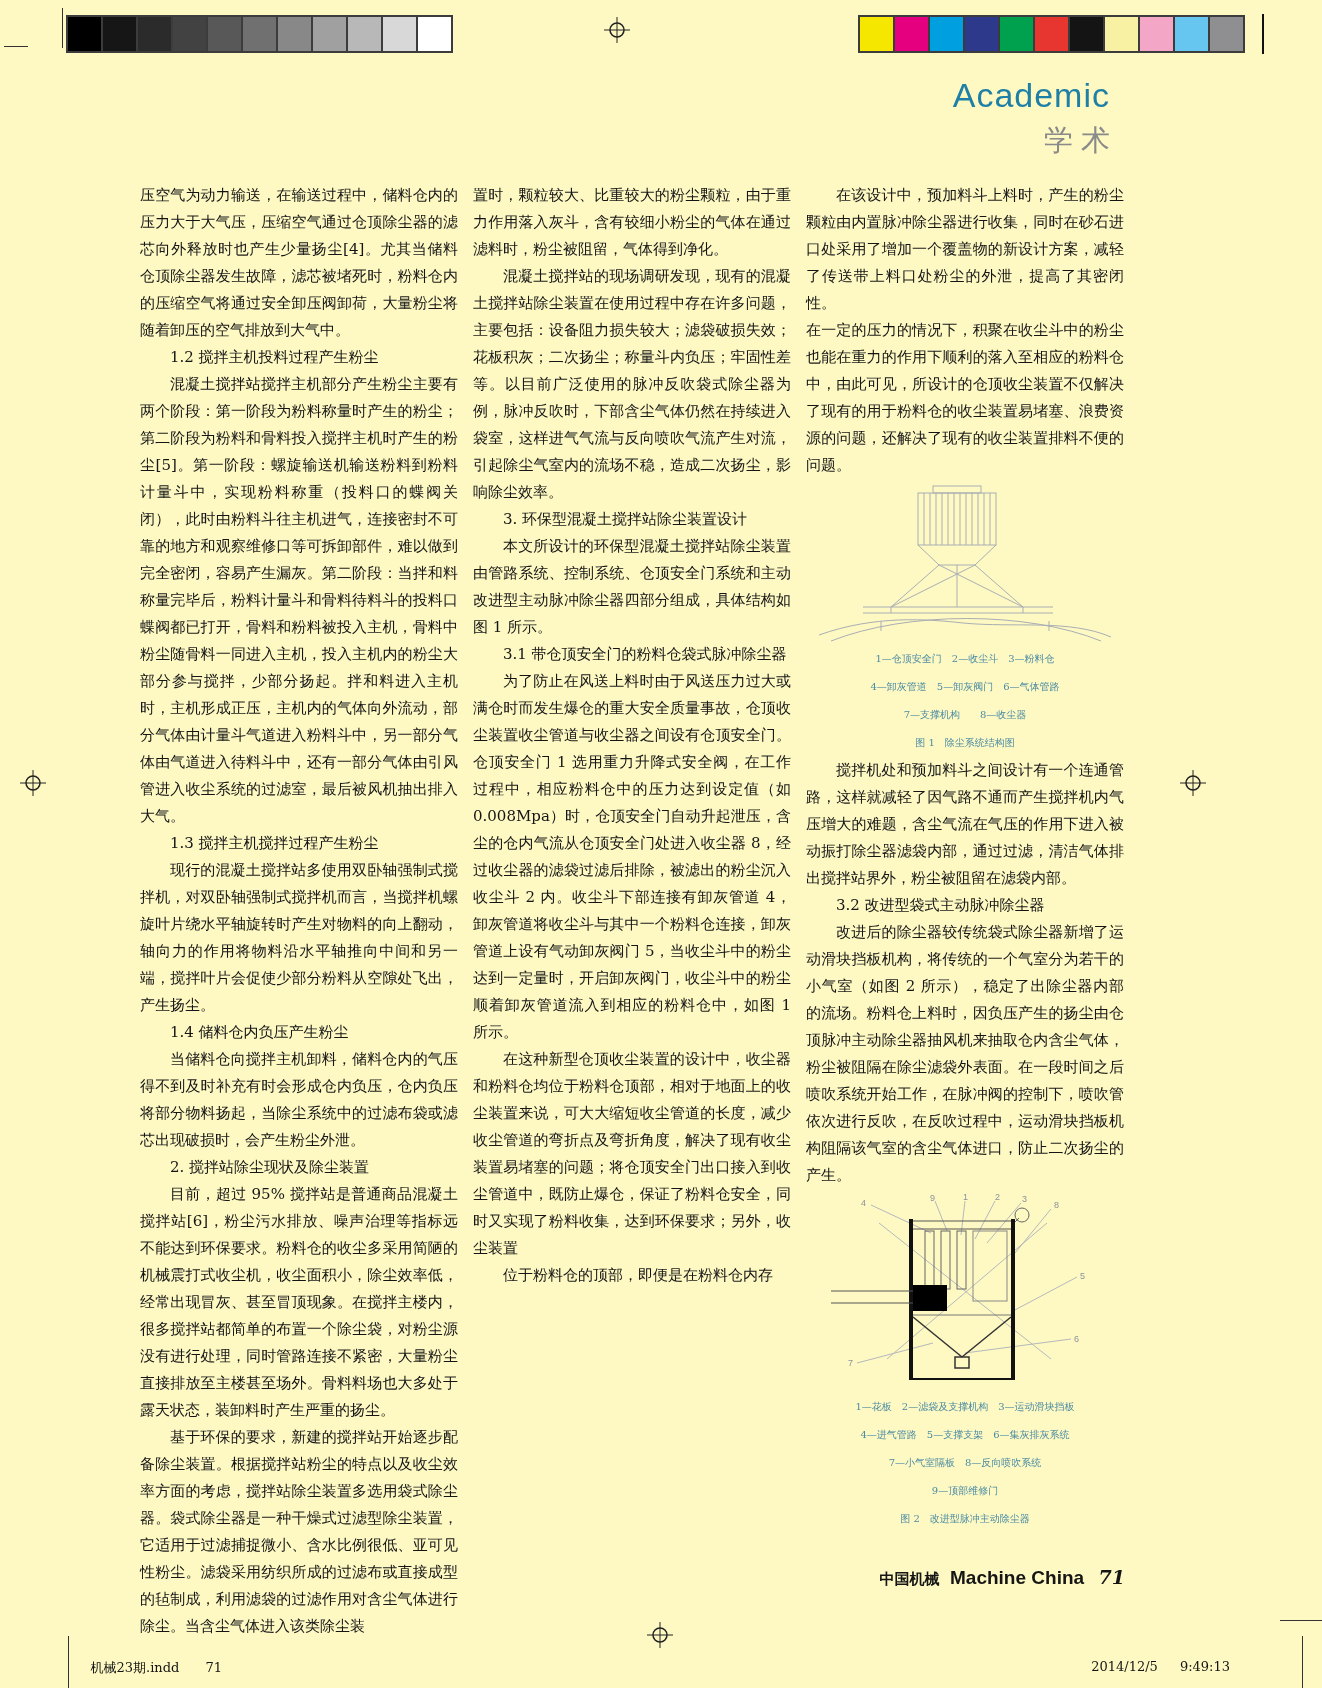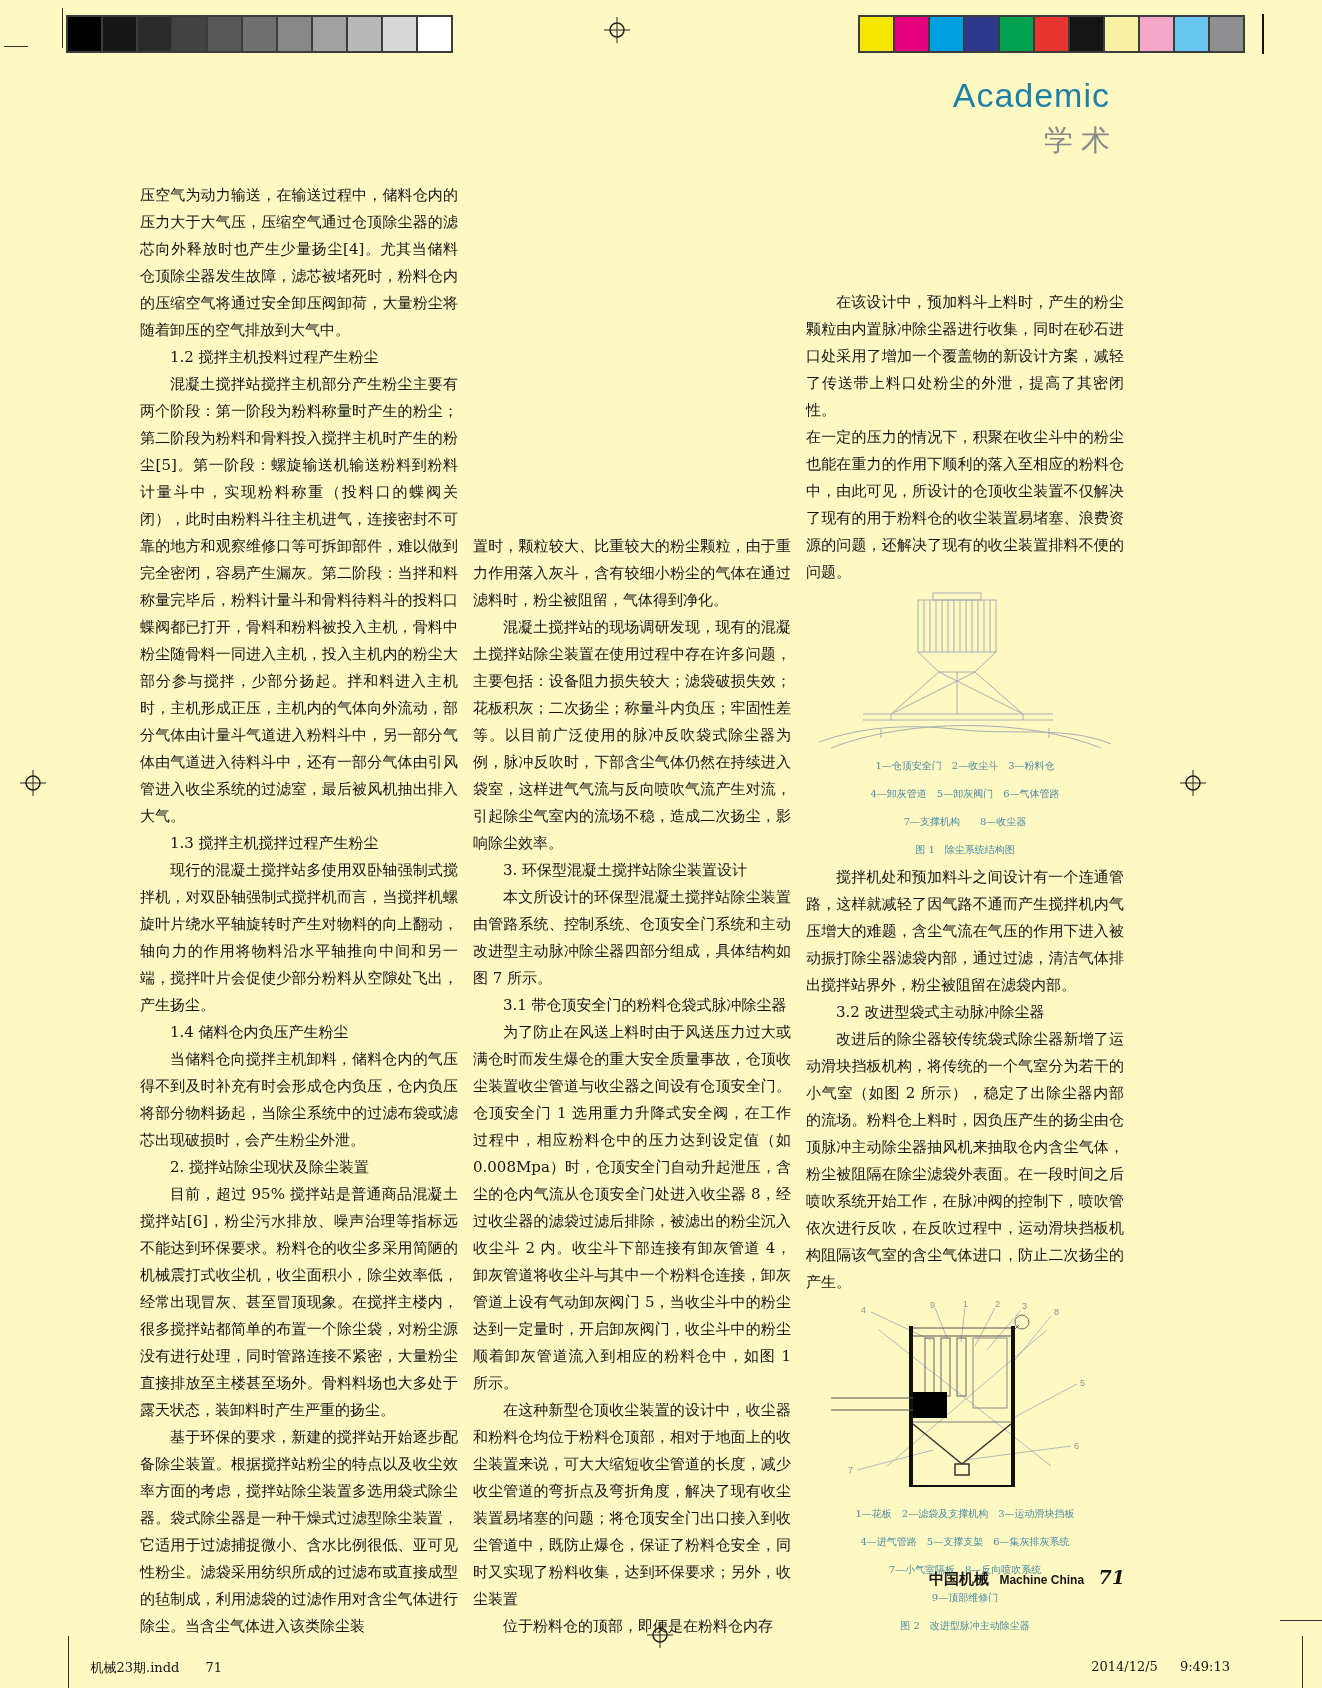--- a/index.html
+++ b/index.html
@@ -12,33 +12,33 @@
   .graybar{left:66px;top:15px;}
   .colorbar{left:858px;top:15px;}
   .tr-bar{position:absolute;left:1262px;top:14px;width:2px;height:40px;background:#111;}
   .cl{position:absolute;background:#333;}
   .regmark{position:absolute;width:26px;height:26px;}
   
   .brand{position:absolute;right:212px;top:76px;text-align:right;font-family:"Liberation Sans",sans-serif;}
   .brand-en{font-size:34px;letter-spacing:1px;}
   .brand-zh{font-size:29px;color:#8a8a8a;letter-spacing:8px;margin-top:6px;margin-right:-8px;}
   
-  .columns{position:absolute;left:140px;top:182px;width:984px;display:flex;gap:15px;align-items:flex-end;}
+  .columns{position:absolute;left:140px;top:182px;width:984px;display:flex;gap:15px;align-items:flex-start;}
   .col{width:318px;font-size:15px;line-height:27px;text-align:justify;}
   .para{margin:0;text-indent:2em;}
   .ni{text-indent:0;}
   
   .figwrap{margin:2px 0 0 0;}
   .figwrap svg{display:block;margin:4px auto 2px auto;}
   .caps{margin-top:2px;}
   .cap{font-size:10px;line-height:28px;text-align:center;text-indent:0;}
   
   .journal-footer{position:absolute;right:197px;top:1566px;font-family:"Liberation Sans",sans-serif;white-space:nowrap;}
   .jf-zh{font-weight:bold;font-size:15px;}
-  .jf-en{font-weight:bold;font-size:12px;margin-left:6px;}
+  .jf-en{font-weight:bold;font-size:19px;margin-left:6px;}
   .jf-pg{font-weight:bold;font-style:italic;font-size:19px;margin-left:10px;font-family:"DejaVu Serif",serif;}
   .slug-left{position:absolute;left:74px;top:1644px;font-size:13px;white-space:pre;}
   .slug-left .pg{margin-left:26px;}
   .slug-right{position:absolute;right:92px;top:1644px;font-size:13px;white-space:pre;}
   .slug-right .tm{margin-left:22px;}
 </style>
 </head>
 <body>
 
 <div class="page">
@@ -123,21 +123,21 @@
         <p class="para">当储料仓向搅拌主机卸料，储料仓内的气压得不到及时补充有时会形成仓内负压，仓内负压将部分物料扬起，当除尘系统中的过滤布袋或滤芯出现破损时，会产生粉尘外泄。</p>
         <p class="para">2. 搅拌站除尘现状及除尘装置</p>
         <p class="para">目前，超过 95% 搅拌站是普通商品混凝土搅拌站[6]，粉尘污水排放、噪声治理等指标远不能达到环保要求。粉料仓的收尘多采用简陋的机械震打式收尘机，收尘面积小，除尘效率低，经常出现冒灰、甚至冒顶现象。在搅拌主楼内，很多搅拌站都简单的布置一个除尘袋，对粉尘源没有进行处理，同时管路连接不紧密，大量粉尘直接排放至主楼甚至场外。骨料料场也大多处于露天状态，装卸料时产生严重的扬尘。</p>
         <p class="para">基于环保的要求，新建的搅拌站开始逐步配备除尘装置。根据搅拌站粉尘的特点以及收尘效率方面的考虑，搅拌站除尘装置多选用袋式除尘器。袋式除尘器是一种干燥式过滤型除尘装置，它适用于过滤捕捉微小、含水比例很低、亚可见性粉尘。滤袋采用纺织所成的过滤布或直接成型的毡制成，利用滤袋的过滤作用对含尘气体进行除尘。当含尘气体进入该类除尘装</p>
       </div>
 
     <div class="col">
         <p class="para ni">置时，颗粒较大、比重较大的粉尘颗粒，由于重力作用落入灰斗，含有较细小粉尘的气体在通过滤料时，粉尘被阻留，气体得到净化。</p>
         <p class="para">混凝土搅拌站的现场调研发现，现有的混凝土搅拌站除尘装置在使用过程中存在许多问题，主要包括：设备阻力损失较大；滤袋破损失效；花板积灰；二次扬尘；称量斗内负压；牢固性差等。以目前广泛使用的脉冲反吹袋式除尘器为例，脉冲反吹时，下部含尘气体仍然在持续进入袋室，这样进气气流与反向喷吹气流产生对流，引起除尘气室内的流场不稳，造成二次扬尘，影响除尘效率。</p>
         <p class="para">3. 环保型混凝土搅拌站除尘装置设计</p>
-        <p class="para">本文所设计的环保型混凝土搅拌站除尘装置由管路系统、控制系统、仓顶安全门系统和主动改进型主动脉冲除尘器四部分组成，具体结构如图 7 所示。</p>
+        <p class="para">本文所设计的环保型混凝土搅拌站除尘装置由管路系统、控制系统、仓顶安全门系统和主动改进型主动脉冲除尘器四部分组成，具体结构如图 1 所示。</p>
         <p class="para">3.1 带仓顶安全门的粉料仓袋式脉冲除尘器</p>
         <p class="para">为了防止在风送上料时由于风送压力过大或满仓时而发生爆仓的重大安全质量事故，仓顶收尘装置收尘管道与收尘器之间设有仓顶安全门。仓顶安全门 1 选用重力升降式安全阀，在工作过程中，相应粉料仓中的压力达到设定值（如 0.008Mpa）时，仓顶安全门自动升起泄压，含尘的仓内气流从仓顶安全门处进入收尘器 8，经过收尘器的滤袋过滤后排除，被滤出的粉尘沉入收尘斗 2 内。收尘斗下部连接有卸灰管道 4，卸灰管道将收尘斗与其中一个粉料仓连接，卸灰管道上设有气动卸灰阀门 5，当收尘斗中的粉尘达到一定量时，开启卸灰阀门，收尘斗中的粉尘顺着卸灰管道流入到相应的粉料仓中，如图 1 所示。</p>
         <p class="para">在这种新型仓顶收尘装置的设计中，收尘器和粉料仓均位于粉料仓顶部，相对于地面上的收尘装置来说，可大大缩短收尘管道的长度，减少收尘管道的弯折点及弯折角度，解决了现有收尘装置易堵塞的问题；将仓顶安全门出口接入到收尘管道中，既防止爆仓，保证了粉料仓安全，同时又实现了粉料收集，达到环保要求；另外，收尘装置</p>
         <p class="para">位于粉料仓的顶部，即便是在粉料仓内存</p>
       </div>
 
     <div class="col">
       <div>
           <p class="para">在该设计中，预加料斗上料时，产生的粉尘颗粒由内置脉冲除尘器进行收集，同时在砂石进口处采用了增加一个覆盖物的新设计方案，减轻了传送带上料口处粉尘的外泄，提高了其密闭性。</p>
           <p class="para ni">在一定的压力的情况下，积聚在收尘斗中的粉尘也能在重力的作用下顺利的落入至相应的粉料仓中，由此可见，所设计的仓顶收尘装置不仅解决了现有的用于粉料仓的收尘装置易堵塞、浪费资源的问题，还解决了现有的收尘装置排料不便的问题。</p>

